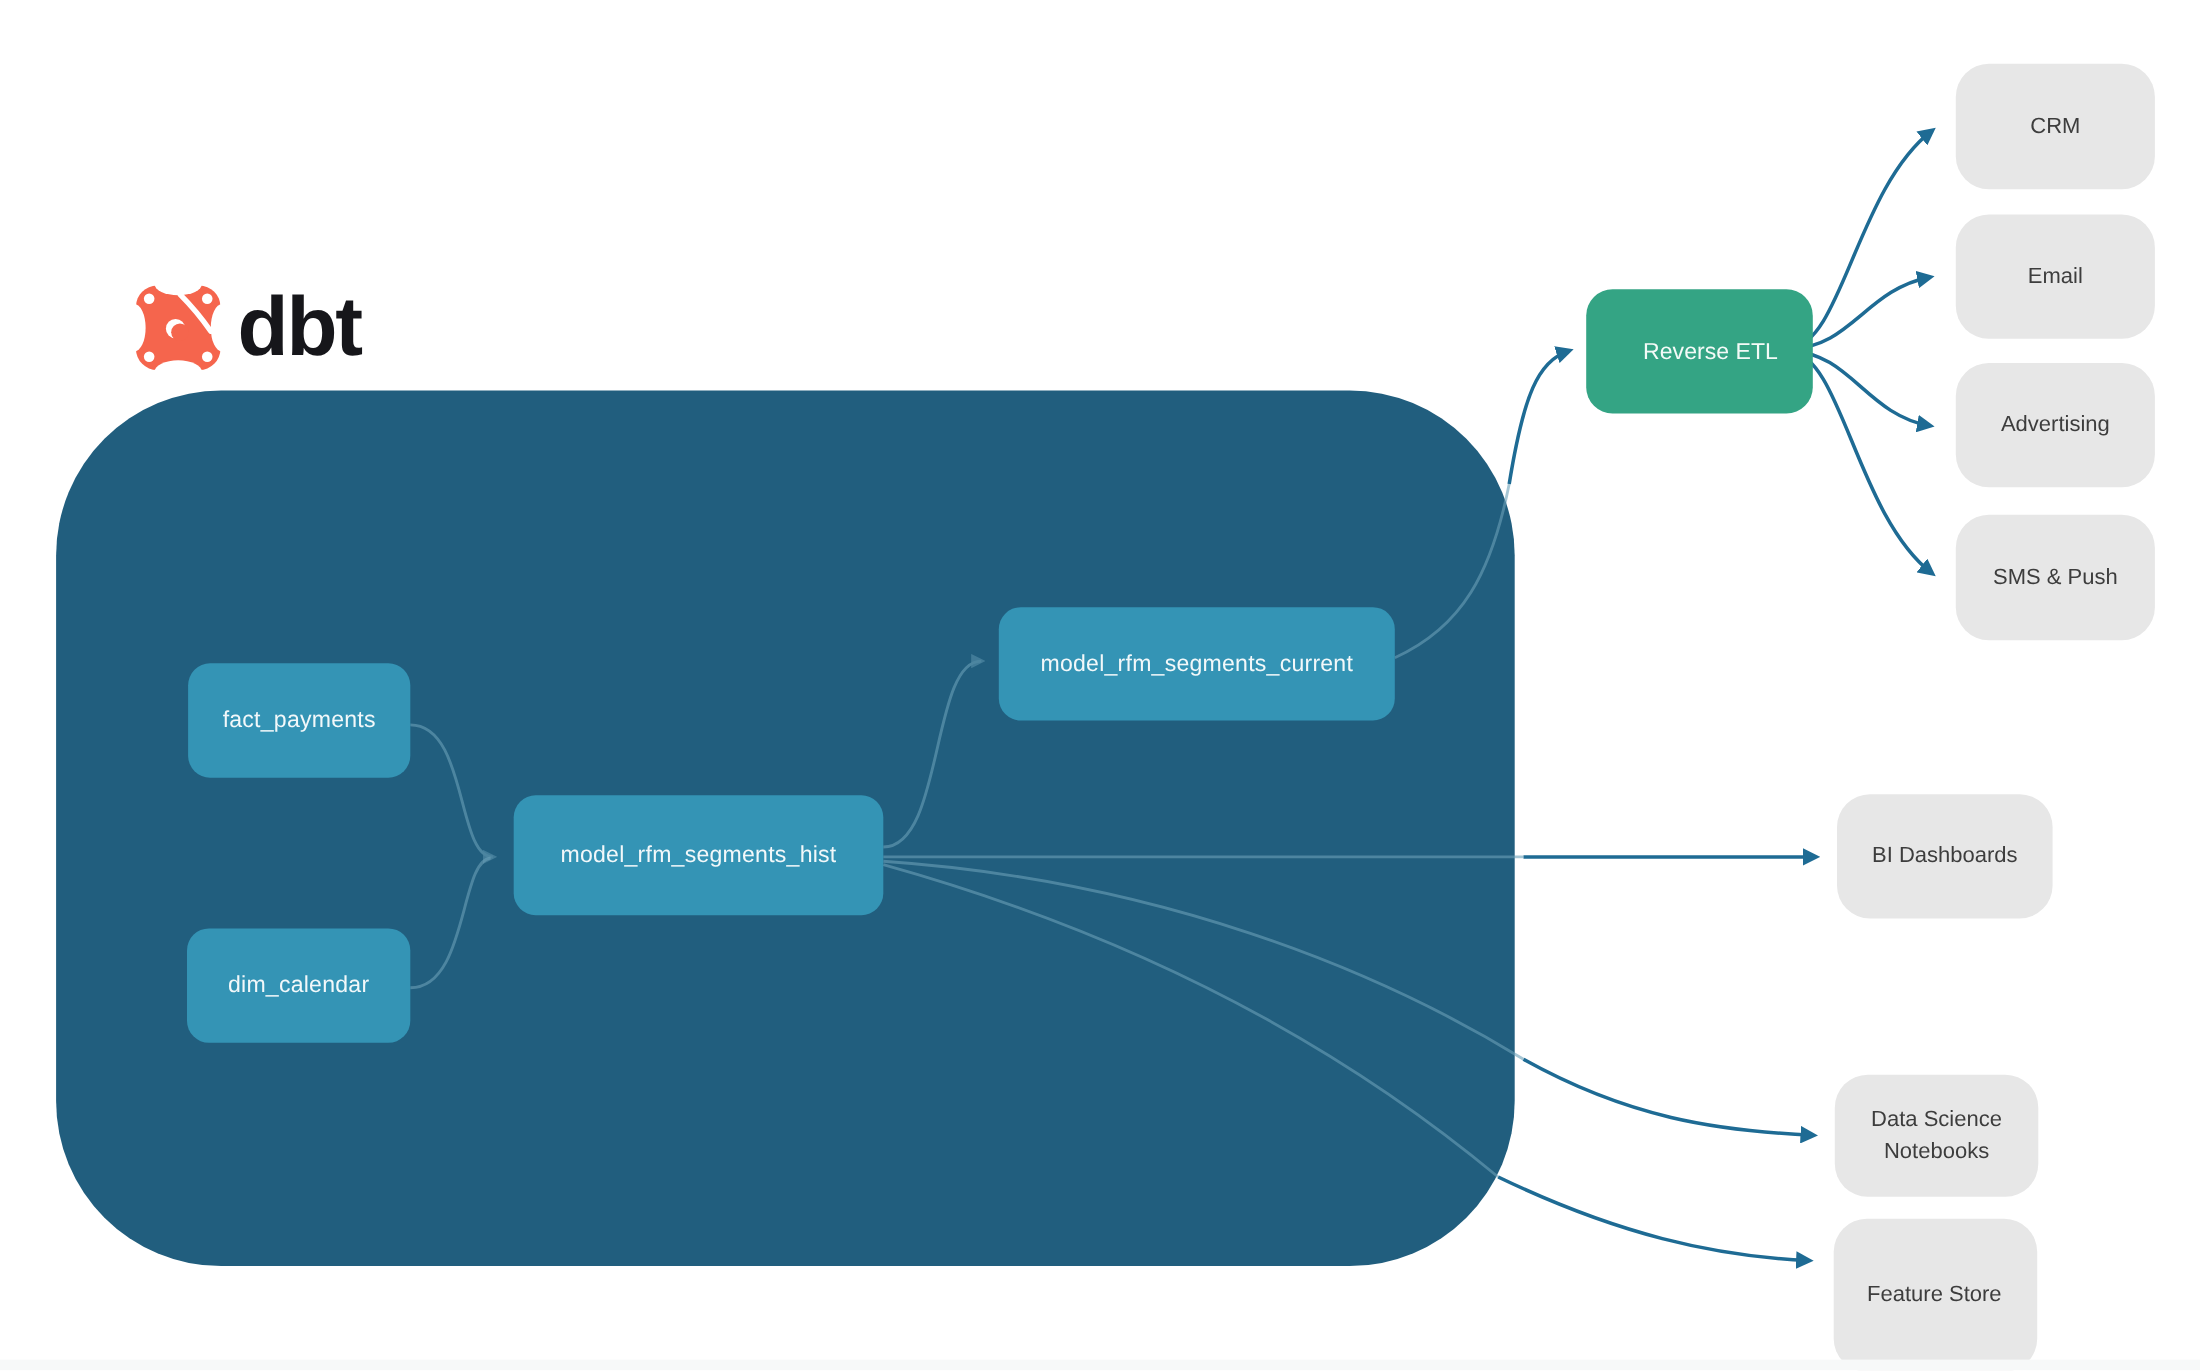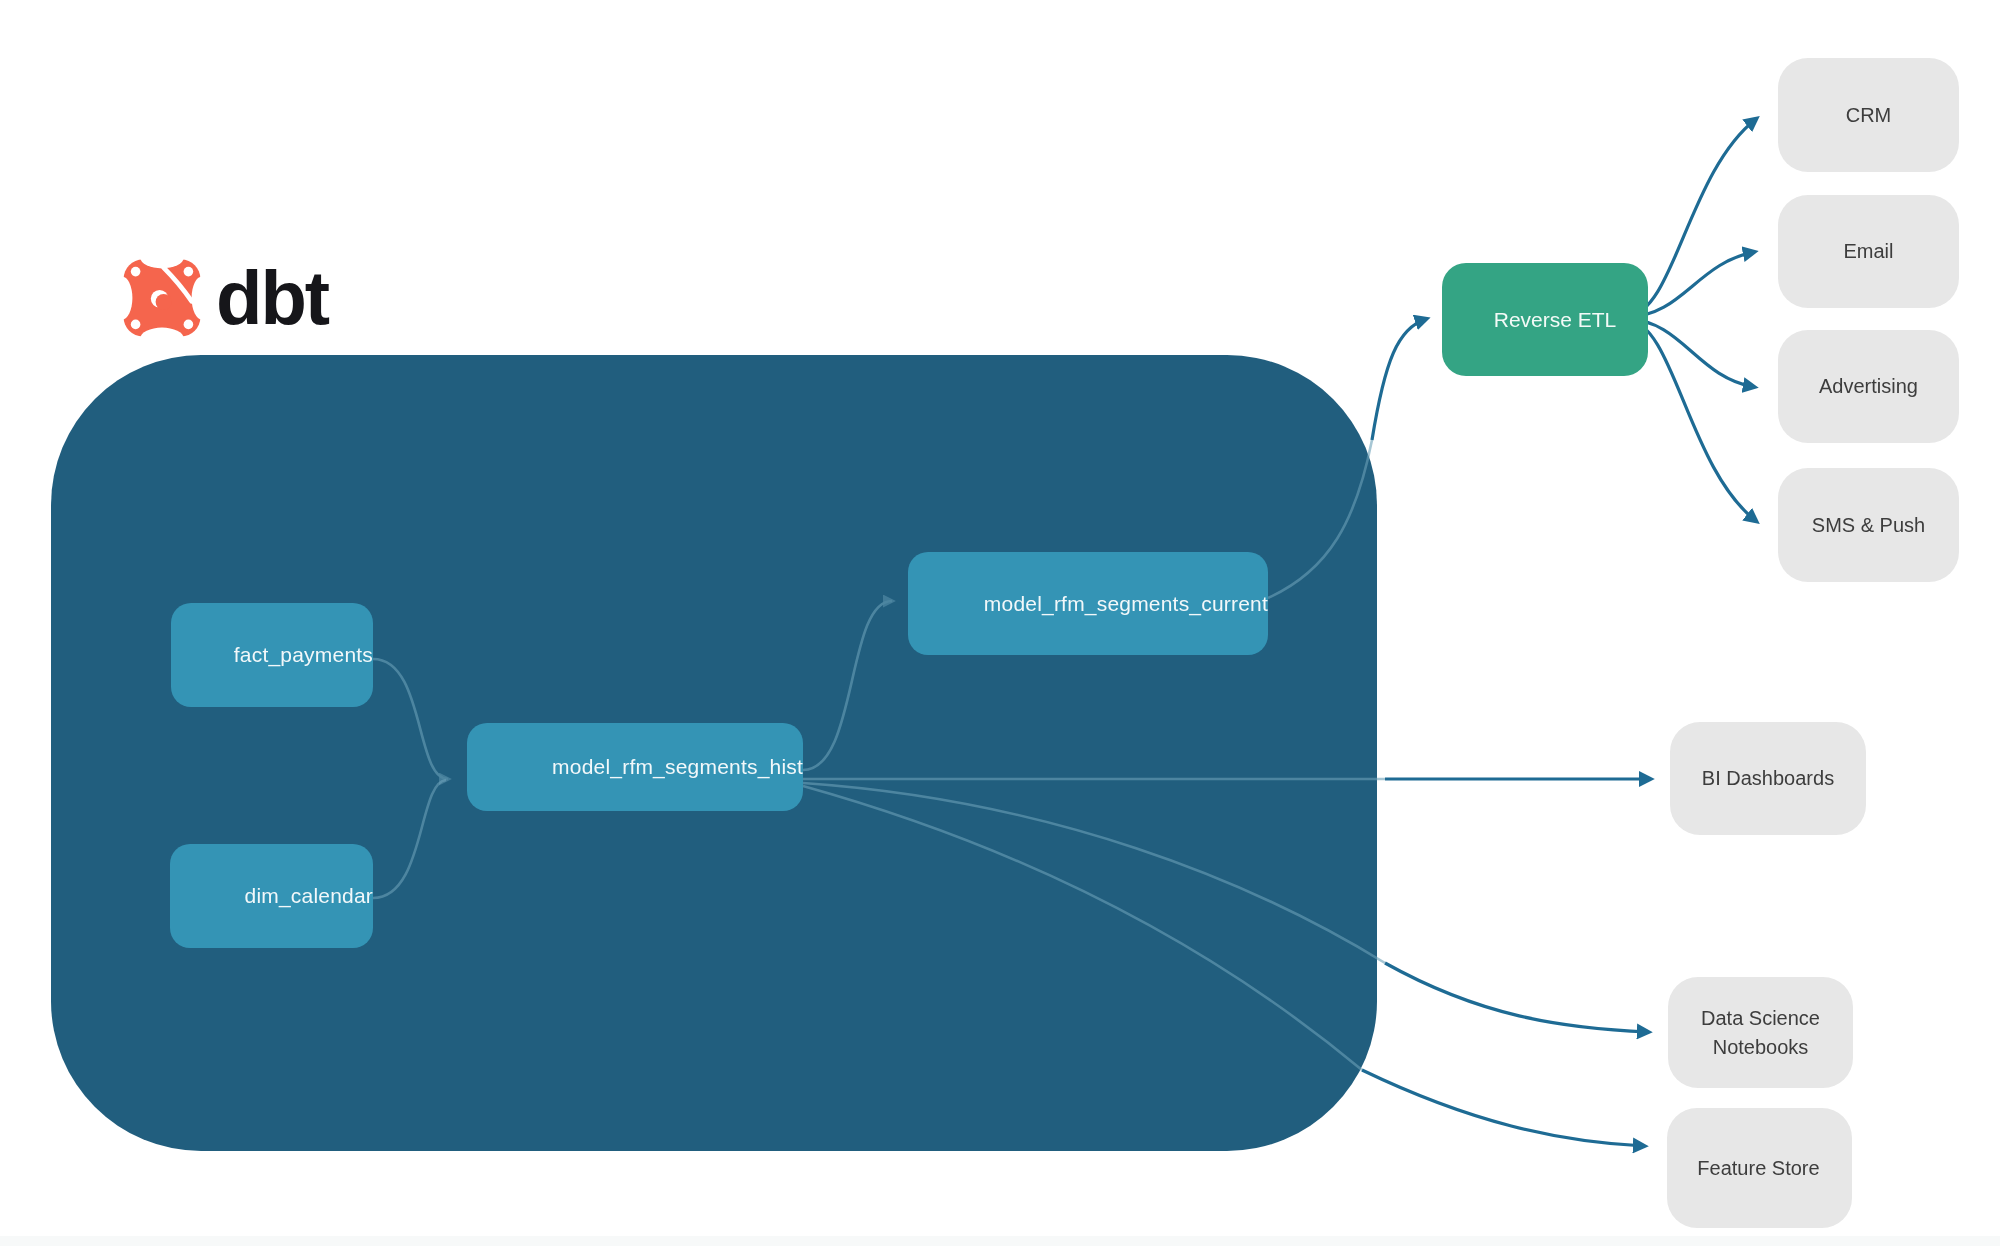--- a/index.html
+++ b/index.html
@@ -18,26 +18,26 @@
   }
 
   
   svg.wires{position:absolute;left:0;top:0;width:2000px;height:1246px;pointer-events:none;}
   .wire-out{stroke:#1e6b94;stroke-width:3.2;fill:none;}
   .wire-in{stroke:#6aa0b8;stroke-width:2.6;fill:none;opacity:.6;}
 
   
   .node{
     position:absolute;background:#3494b5;border-radius:20px;
-    color:#f2f8fa;font-size:21px;display:flex;align-items:center;justify-content:flex-end;
+    color:#f2f8fa;font-size:21px;display:flex;align-items:center;justify-content:center;
     text-align:center;letter-spacing:.2px;
   }
   #node-fact{left:171px;top:603px;width:202px;height:104px;}
   #node-dim{left:170px;top:844px;width:203px;height:104px;}
-  #node-hist{left:467px;top:723px;width:336px;height:88px;}
+  #node-hist{left:467px;top:723px;width:336px;height:109px;}
   #node-current{left:908px;top:552px;width:360px;height:103px;}
 
   
   .etl{
     position:absolute;left:1442px;top:263px;width:186px;height:113px;
     background:#34a484;border-radius:24px;color:#f3faf7;font-size:21px;
     display:flex;align-items:center;justify-content:center;padding-left:20px;
   }
 
   
@@ -45,21 +45,21 @@
     position:absolute;background:#e7e7e7;border-radius:30px;color:#3d3d3d;
     font-size:20px;line-height:1.45;display:flex;align-items:center;justify-content:center;
     text-align:center;padding:0 14px;box-sizing:border-box;
   }
   #dest-crm{left:1778px;top:58px;width:181px;height:114px;}
   #dest-email{left:1778px;top:195px;width:181px;height:113px;}
   #dest-advertising{left:1778px;top:330px;width:181px;height:113px;}
   #dest-sms{left:1778px;top:468px;width:181px;height:114px;}
   #dest-bi{left:1670px;top:722px;width:196px;height:113px;}
   #dest-dsn{left:1668px;top:977px;width:185px;height:111px;border-radius:30px;}
-  #dest-fs{left:1667px;top:1108px;width:185px;height:120px;padding-left:12px;}
+  #dest-fs{left:1667px;top:1108px;width:185px;height:139px;padding-left:12px;}
 
   .page-edge{position:absolute;left:0;bottom:0;width:2000px;height:10px;background:#f7f9f9;}
 </style>
 </head>
 <body>
 
 <div class="stage">
 
   <div class="dbt-container"></div>
 

